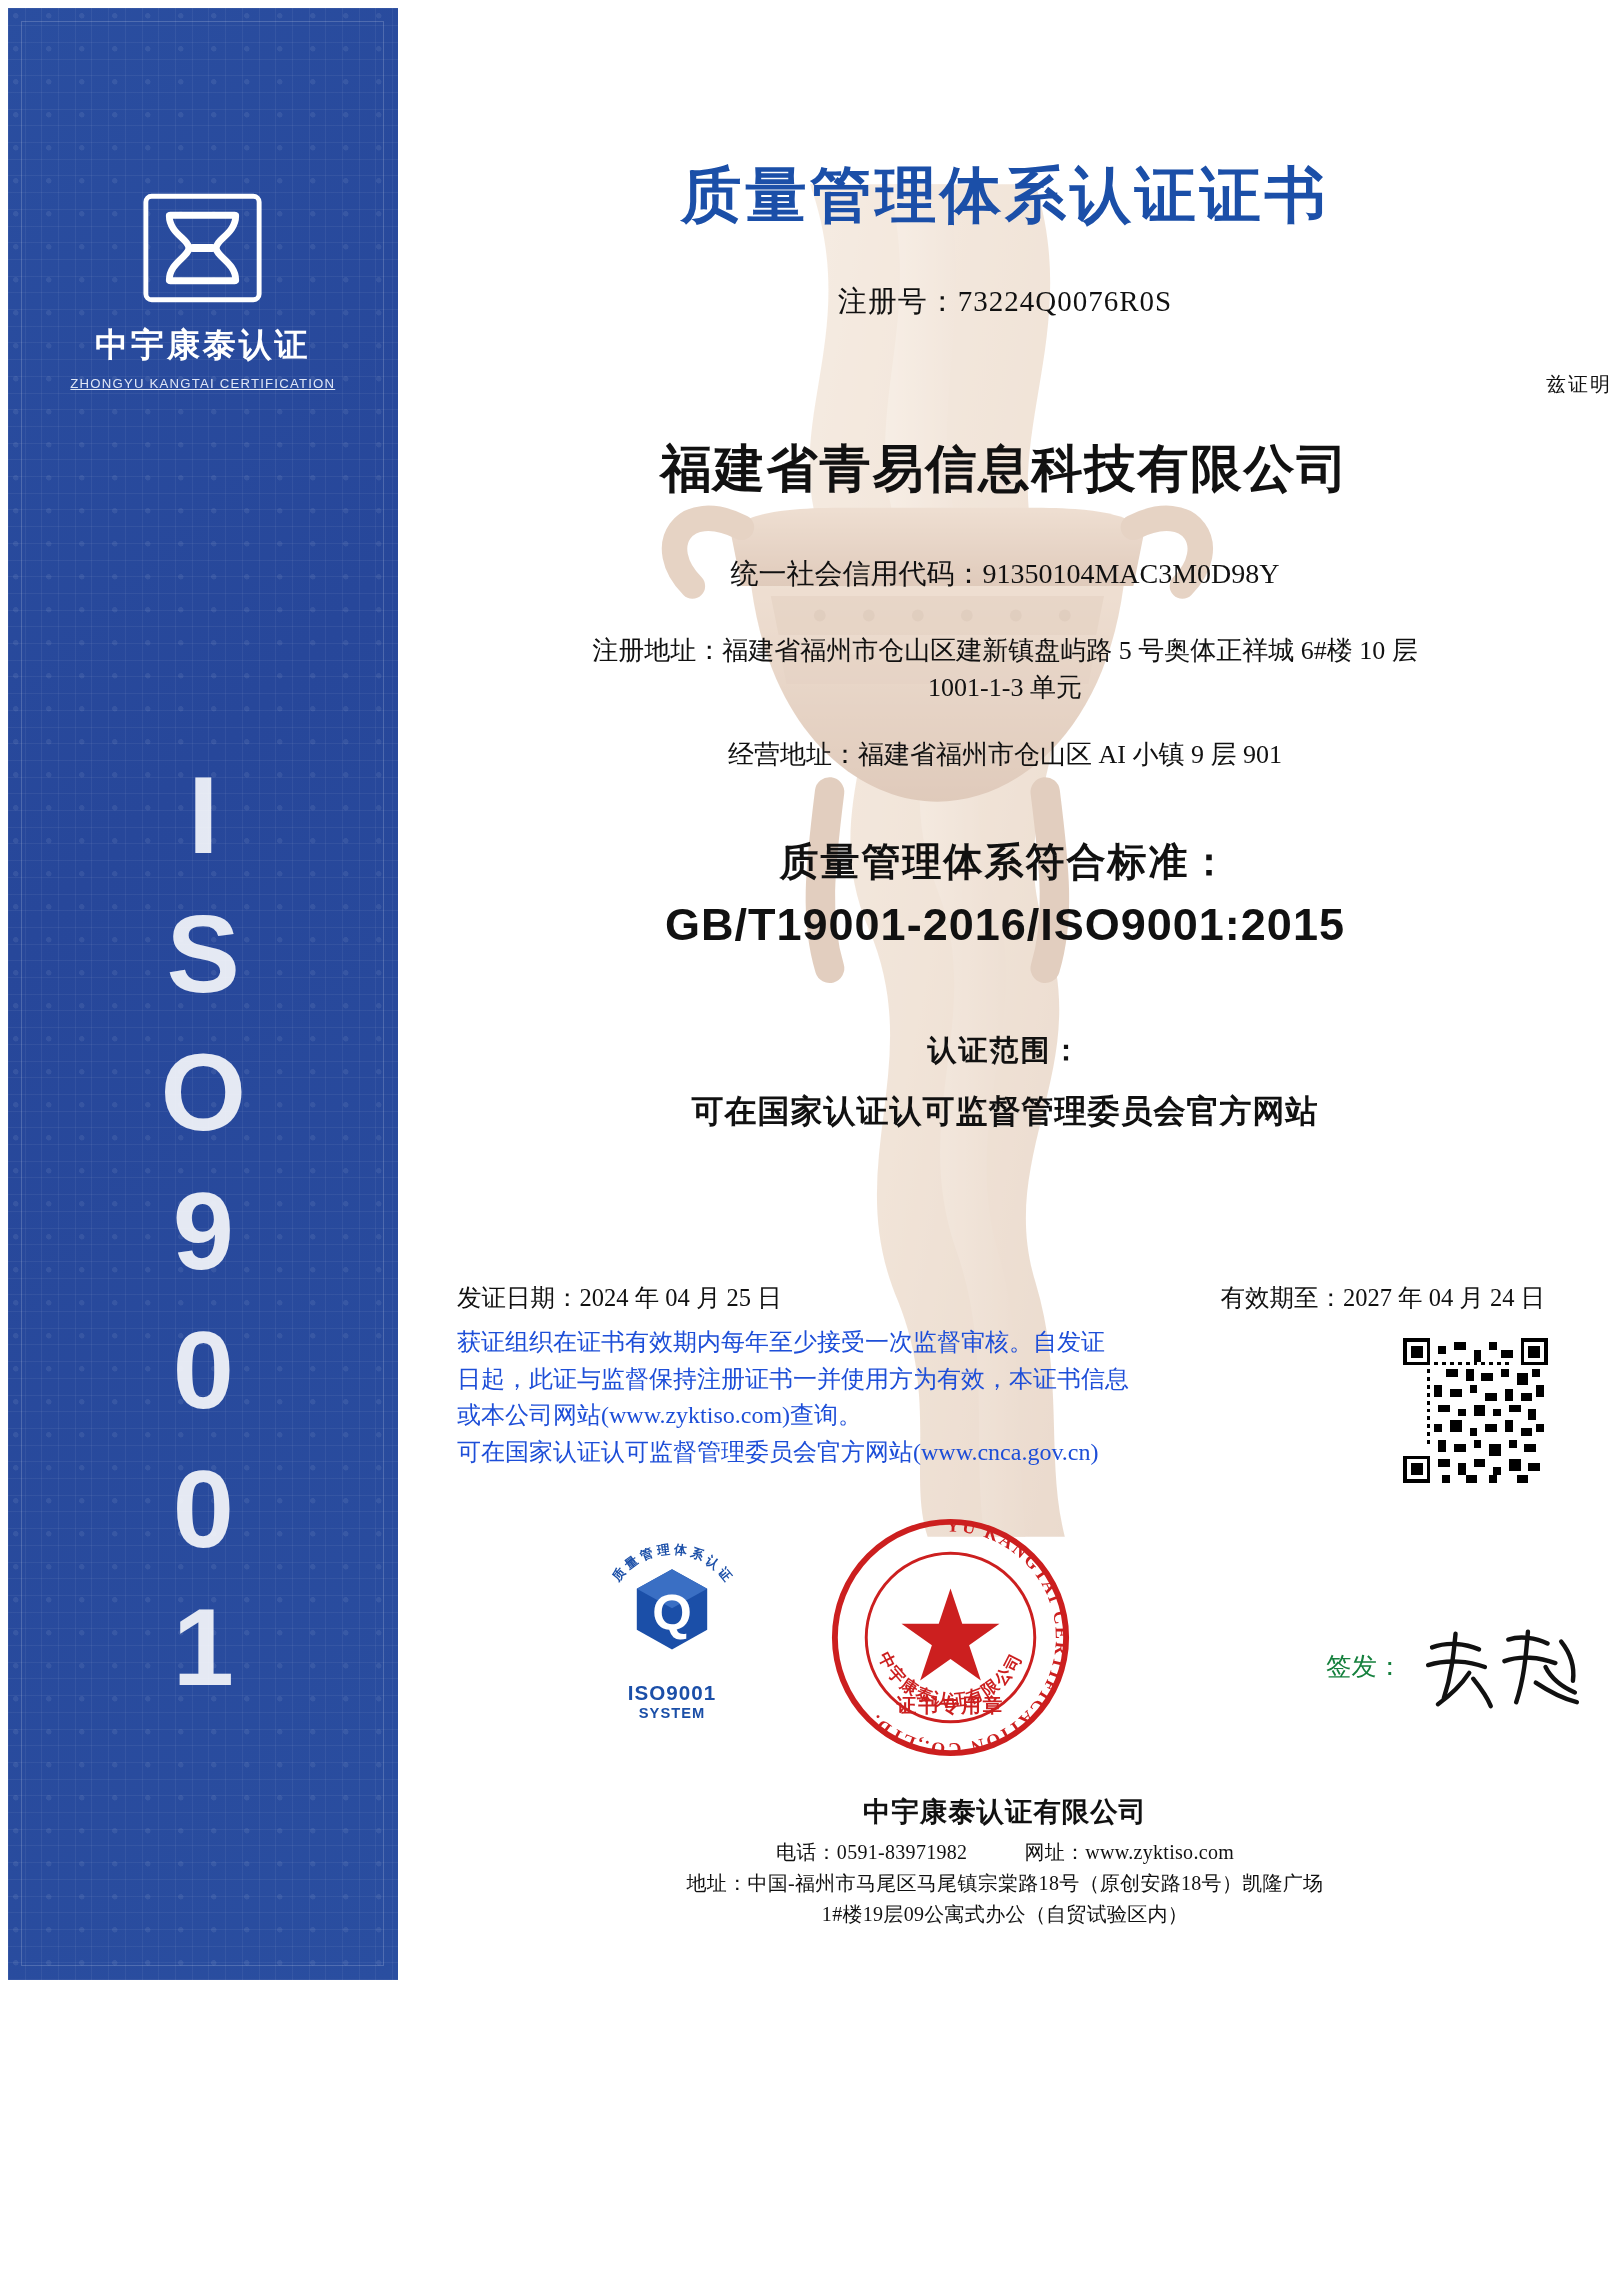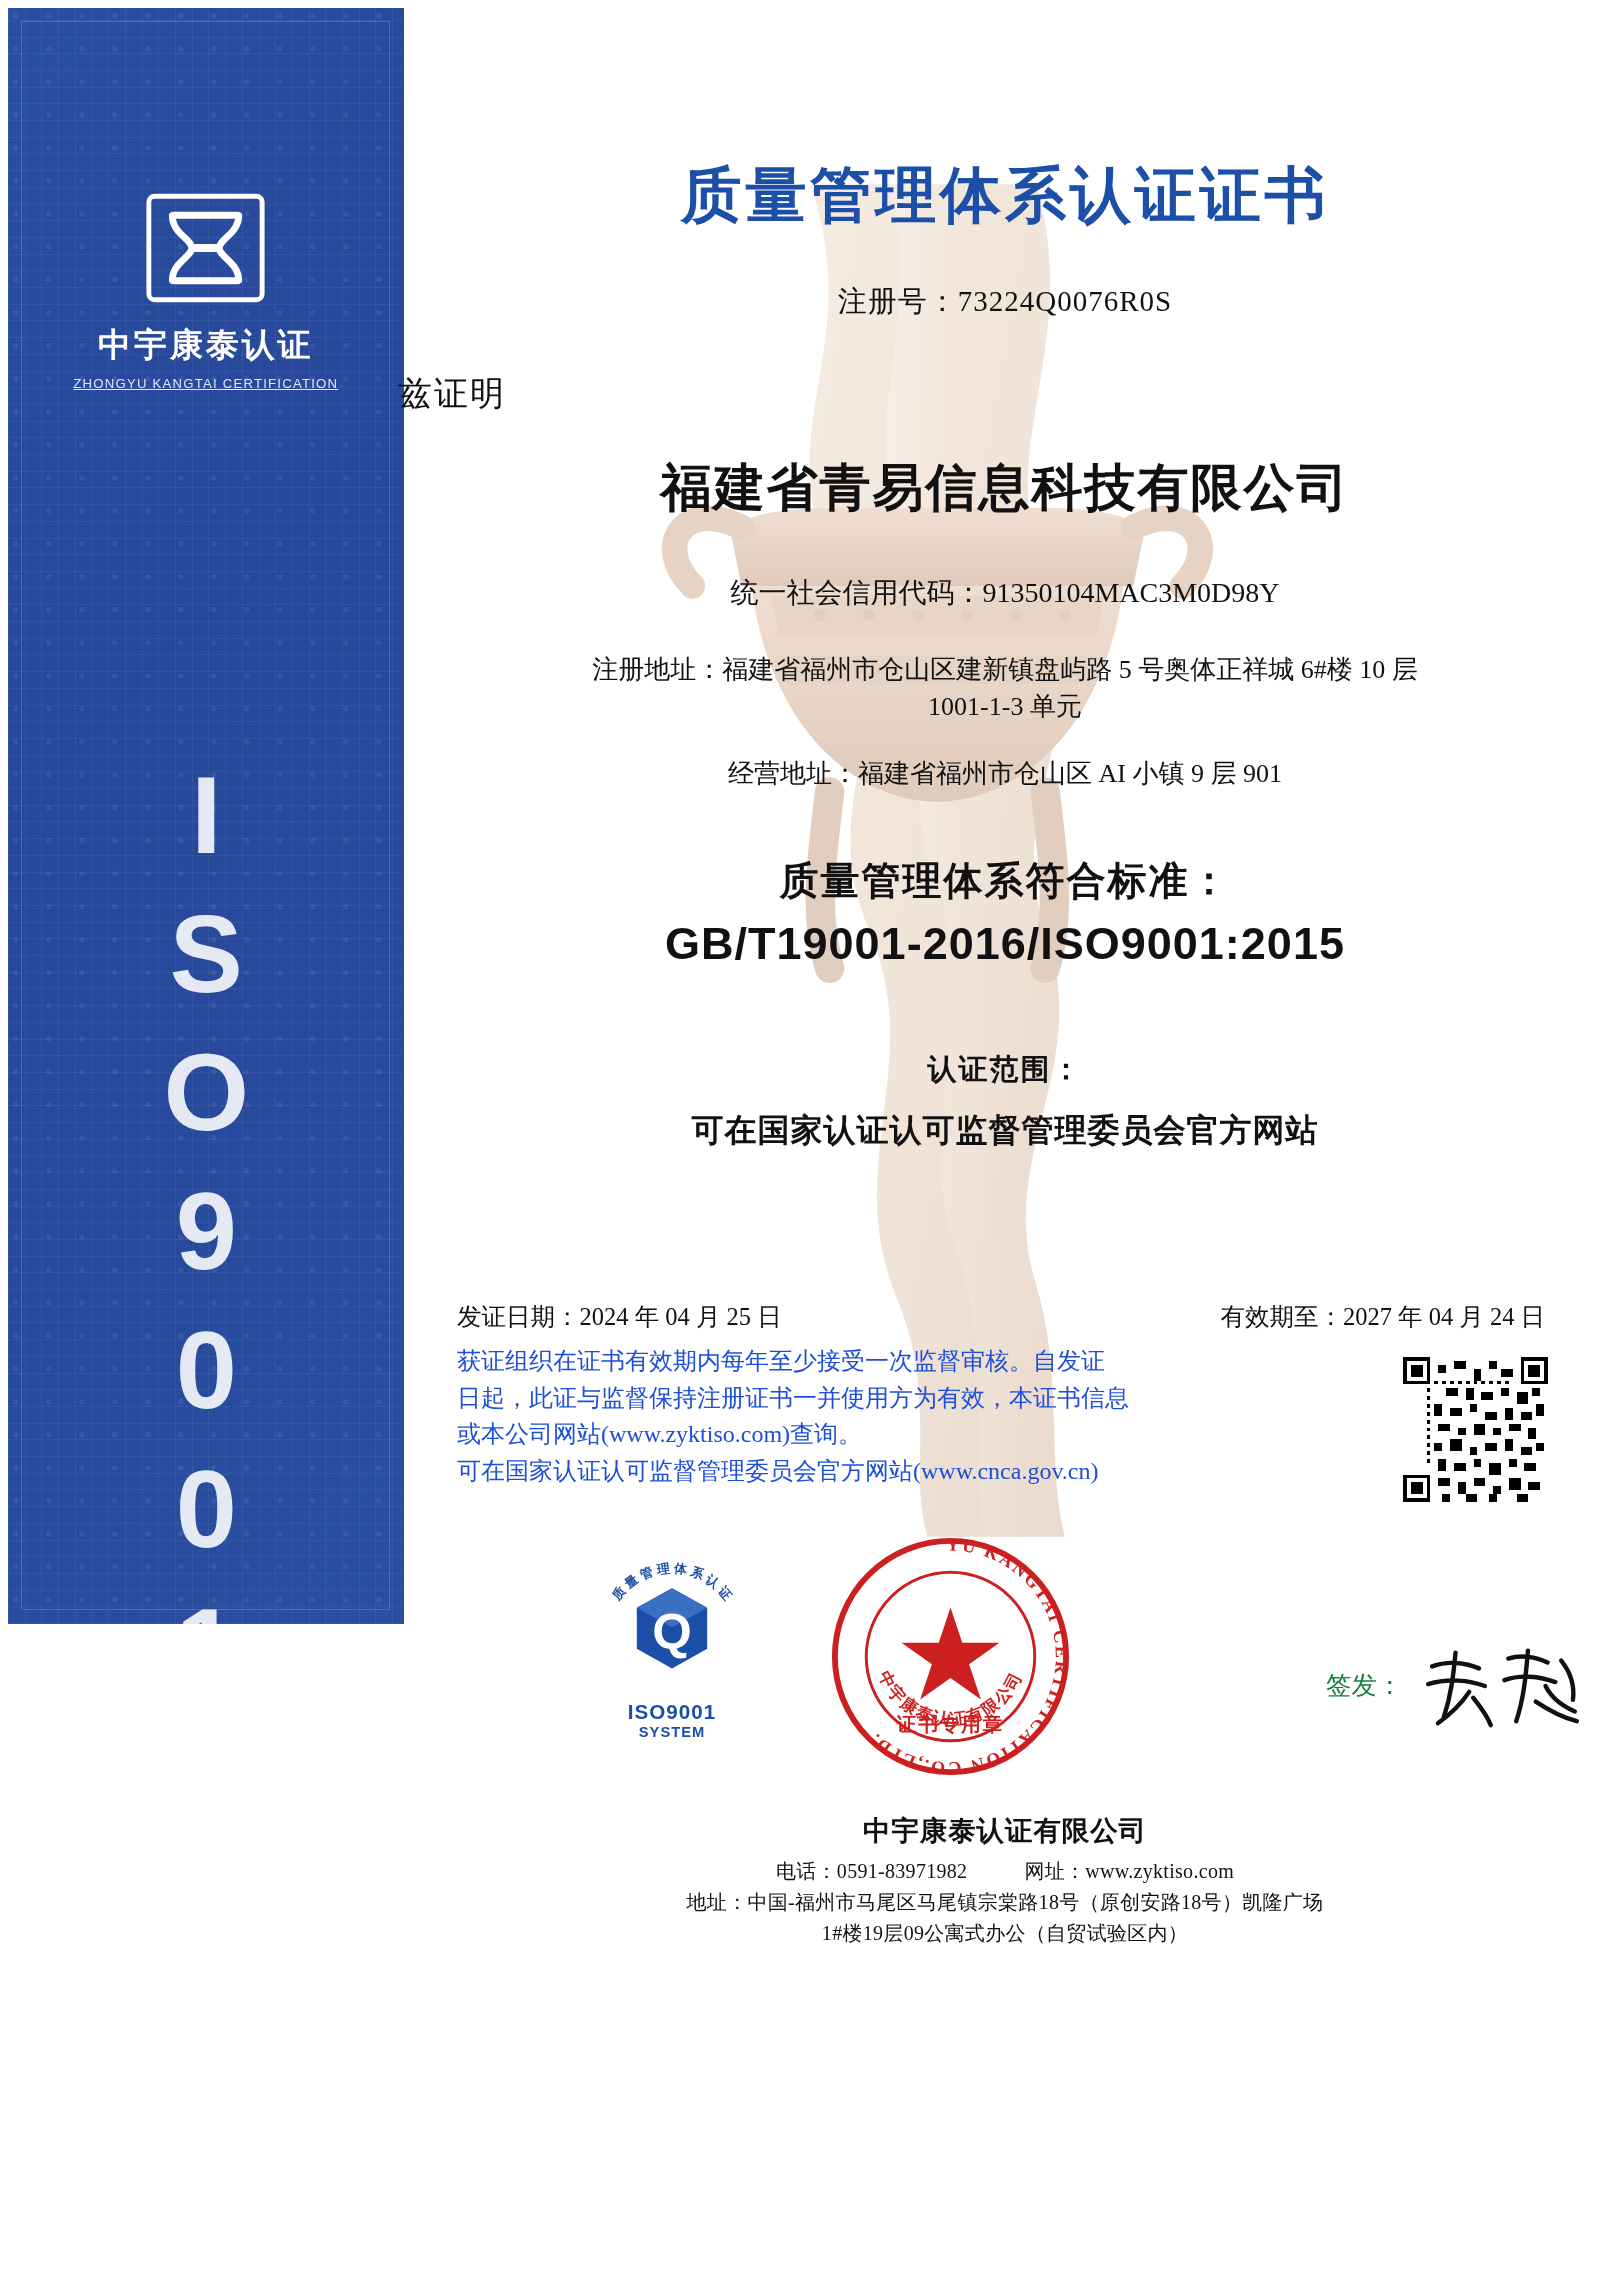--- a/index.html
+++ b/index.html
@@ -21,27 +21,26 @@
     inset: 0;
     background: #ffffff;
   }
 
   
   .left-band {
     position: absolute;
     left: 7.8px;
     top: 7.8px;
     width: 390px;
-    height: 1616px;
+    height: 1972px;
     background:
       repeating-linear-gradient(0deg, rgba(255,255,255,0.055) 0px, rgba(255,255,255,0.055) 1px, transparent 1px, transparent 16.7px),
       repeating-linear-gradient(90deg, rgba(255,255,255,0.055) 0px, rgba(255,255,255,0.055) 1px, transparent 1px, transparent 16.7px),
       linear-gradient(135deg, #2a4ea0 0%, #27479a 40%, #2a4ea0 100%);
     overflow: hidden;
-    padding-left: 6px;
   }
   .left-band::before {
     content: "";
     position: absolute;
     inset: 0;
     background-image:
       radial-gradient(circle at 7.8px 7.8px, rgba(255,255,255,0.07) 2.5px, transparent 2.9px);
     background-size: 33px 33px;
   }
   .band-inner-line {
@@ -143,23 +142,23 @@
 
   .reg-no {
     text-align: center;
     margin-top: 45px;
     font-size: 29px;
     color: #111;
     letter-spacing: 1px;
   }
 
   .hereby {
-    text-align: left;
+    text-align: right;
     margin-top: 49px;
-    font-size: 34px;
+    font-size: 20px;
     color: #111;
     letter-spacing: 2px;
   }
 
   .company {
     text-align: center;
     margin-top: 37px;
     font-family: "Liberation Sans", sans-serif;
     font-weight: 700;
     font-size: 51px;

